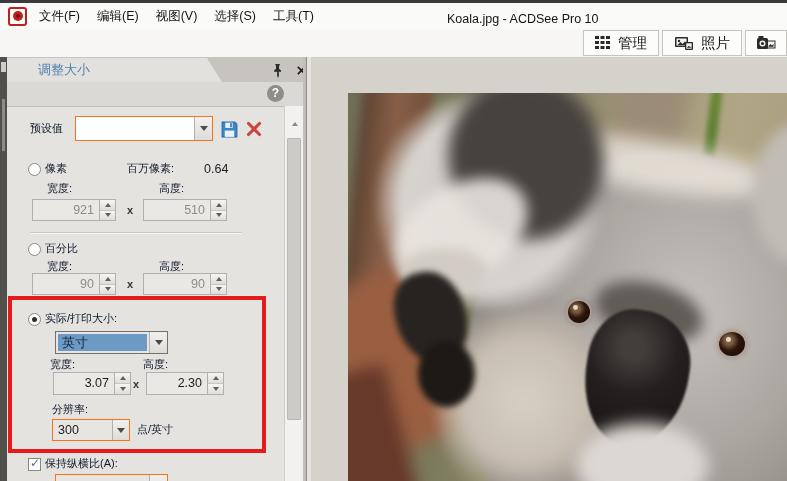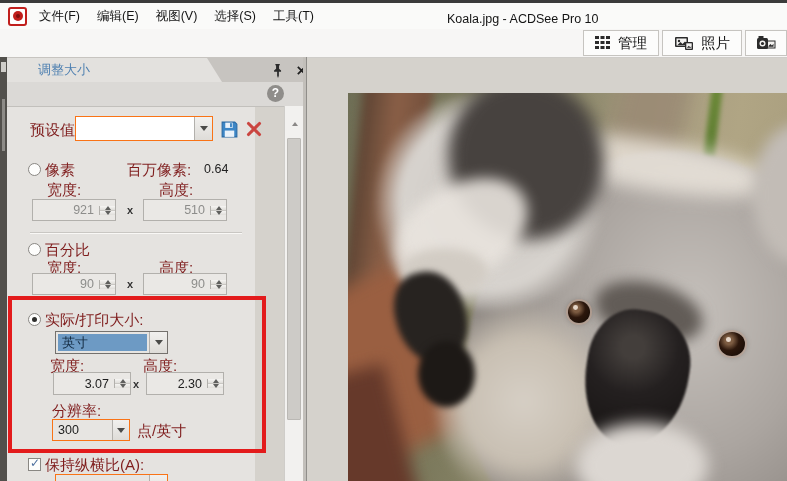--- a/index.html
+++ b/index.html
@@ -19,52 +19,52 @@
            display:flex;justify-content:flex-end;align-items:center;gap:3px;}
   .mode-btn{height:24px;border:1px solid #c6c4c0;background:#fcfcfb;display:flex;align-items:center;justify-content:center;
             gap:7px;font-size:14.5px;color:#141414;padding:0 11px;flex:none;}
   .mode-btn.partial{width:30px;padding:0 5px;overflow:hidden;margin-right:0;}
   .mode-btn svg{flex:none;}
   
   .side-strip{position:absolute;left:0;top:57px;width:7px;height:424px;background:#52504c;}
   .side-strip .t1{position:absolute;left:1px;top:5px;width:5px;height:10px;background:#cfcdc9;}
   .side-strip .t2{position:absolute;left:2px;top:42px;width:3px;height:52px;background:#8d8b87;}
   
-  .panel{position:absolute;left:7px;top:57px;width:248px;height:424px;background:#e5e3e0;}
+  .panel{position:absolute;left:7px;top:57px;width:304px;height:424px;background:#e5e3e0;}
   .panel-tabs{position:absolute;left:0;top:0;width:300px;height:25px;background:#c7c4c0;border-bottom:1px solid #a8a6a2;}
   .panel-tab{position:absolute;left:0;top:1px;width:215px;height:24px;background:#e3e1de;
              clip-path:polygon(0 0,200px 0,215px 100%,0 100%);
              font-size:13px;line-height:24px;padding-left:31px;box-sizing:border-box;}
   .icon-btn{position:absolute;display:flex;align-items:center;justify-content:center;cursor:default;}
   .pin-btn{left:261px;top:3px;width:20px;height:20px;}
   .close-btn{left:285px;top:3px;width:18px;height:20px;}
   .panel-help-row{position:absolute;left:0;top:25px;width:300px;height:24px;background:#dbd9d6;border-bottom:1px solid #c2c0bc;}
   .help-btn{position:absolute;left:260px;top:3px;width:17px;height:17px;border-radius:50%;background:#8f8d8a;
             color:#fff;font-size:12px;font-weight:bold;text-align:center;line-height:17px;}
   .panel-edge{position:absolute;left:296px;top:0;width:4px;height:424px;background:#c2bfba;border-right:1px solid #908e8a;box-sizing:border-box;}
   .panel-body{position:absolute;left:0;top:49px;width:277px;height:375px;overflow:hidden;}
-  .flabel{position:absolute;font-size:15px;color:#7f1d1d;white-space:nowrap;}
+  .flabel{position:absolute;font-size:11px;color:#0f172a;white-space:nowrap;}
   .num{font-size:12.5px;color:#222;}
   
   .combo{position:absolute;display:flex;box-sizing:border-box;border:1px solid #f97316;background:#e7e5e2;}
   .combo .cval{flex:1;font-size:12.5px;line-height:20px;padding-left:5px;color:#222;overflow:hidden;}
   .combo .cbtn{width:17px;border-left:1px solid #b2b0ac;background:linear-gradient(#f1f0ee,#deDCd8);
                display:flex;align-items:center;justify-content:center;flex:none;}
   .arr-dn{width:0;height:0;border-left:4px solid transparent;border-right:4px solid transparent;border-top:5px solid #4b4b49;}
   .preset-combo{left:68px;top:10px;width:138px;height:25px;background:#fff;}
   .preset-combo .cval{line-height:23px;}
   .sv-btn{position:absolute;left:212px;top:13px;width:20px;height:20px;}
   .dl-btn{position:absolute;left:237px;top:13px;width:20px;height:20px;}
   
   .radio{position:absolute;width:13px;height:13px;border:1px solid #898783;border-radius:50%;background:#fdfdfc;box-sizing:border-box;}
   .radio.on::after{content:"";position:absolute;left:3px;top:3px;width:5px;height:5px;border-radius:50%;background:#2e2e2c;}
   .checkbox{position:absolute;width:13px;height:13px;border:1px solid #898783;background:#fdfdfc;box-sizing:border-box;}
   .checkbox::after{content:"✓";position:absolute;left:1px;top:-3px;font-size:12px;font-weight:bold;color:#4c6f9e;}
   
-  .spinner{position:absolute;width:84px;height:22px;border:1px solid #b2b0ac;background:#eae8e5;display:flex;box-sizing:border-box;align-items:center;}
+  .spinner{position:absolute;width:84px;height:22px;border:1px solid #b2b0ac;background:#eae8e5;display:flex;box-sizing:border-box;}
   .spinner .val{flex:1;font-size:12.5px;line-height:20px;text-align:right;padding-right:5px;color:#1c1c1c;}
   .spinner.dis .val{color:#8d8d8b;}
   .spin-col{width:15px;border-left:1px solid #b2b0ac;display:flex;flex-direction:column;flex:none;}
   .spin-b{flex:1;background:linear-gradient(#f6f5f3,#dfddd9);display:flex;align-items:center;justify-content:center;}
   .spin-b.up{border-bottom:1px solid #c9c7c3;}
   .tri-up{width:0;height:0;border-left:3px solid transparent;border-right:3px solid transparent;border-bottom:4px solid #5f5f5d;}
   .tri-dn{width:0;height:0;border-left:3px solid transparent;border-right:3px solid transparent;border-top:4px solid #5f5f5d;}
   .xsep{position:absolute;font-size:11px;font-weight:bold;color:#333;}
   
   .preset-label{left:23px;top:15px;}

